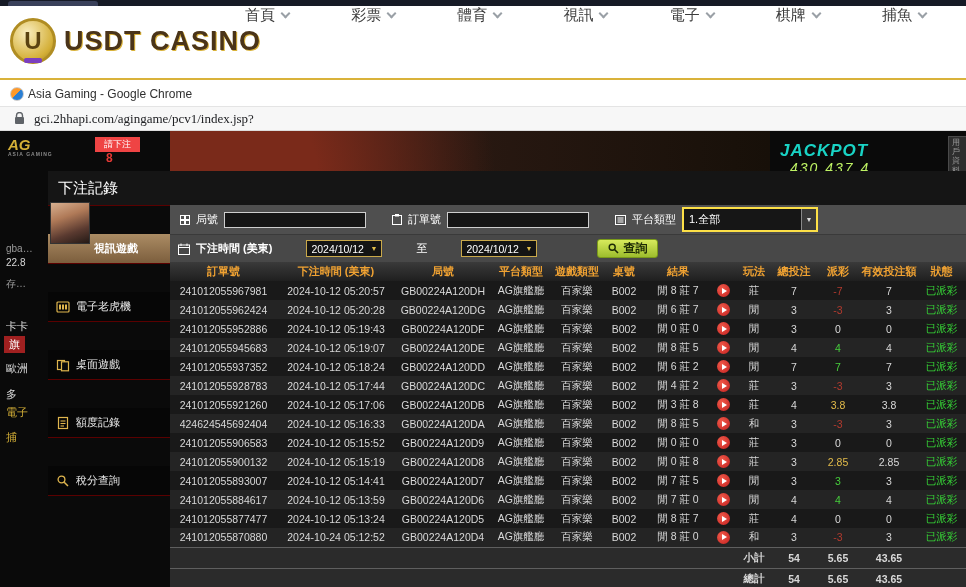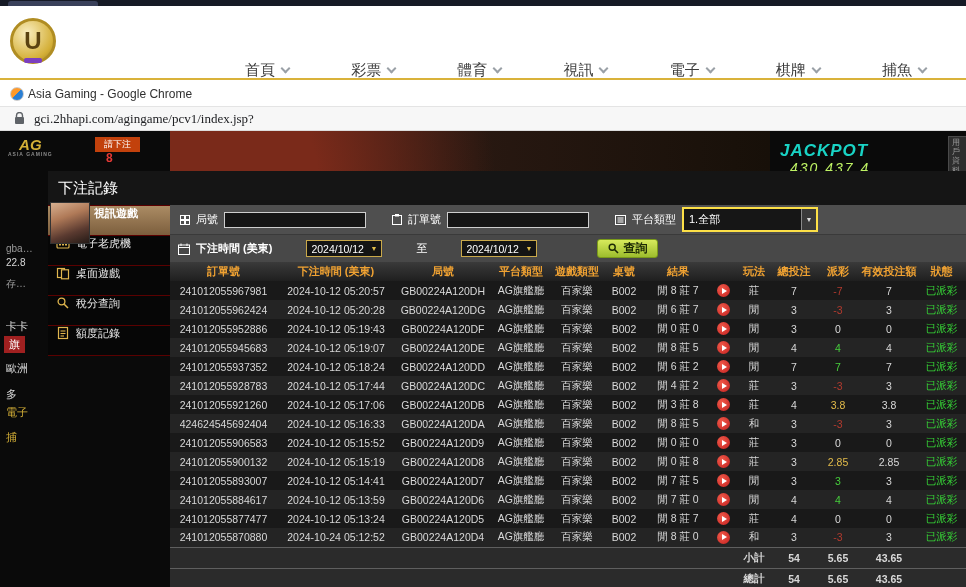--- a/index.html
+++ b/index.html
@@ -12,36 +12,36 @@
 
   
   .site-header { position:absolute; top:6px; left:0; right:0; height:74px; background:#fff; border-bottom:2px solid #d9b23a; }
   .logo { position:absolute; left:10px; top:12px; display:flex; align-items:center; gap:8px; }
   .logo-emblem { width:46px; height:46px; border-radius:50%; border:3px solid #b08d23;
     background:radial-gradient(circle at 35% 30%, #f9edbe, #d4af37 70%, #9a7a1e); color:#5a4210;
     font-size:24px; font-weight:bold; display:grid; place-items:center; position:relative; }
   .logo-emblem::after { content:""; position:absolute; bottom:-2px; left:50%; transform:translateX(-50%);
     width:18px; height:5px; background:#7b3fbf; border-radius:2px; }
   .logo-text { font-size:27px; font-weight:800; color:#4a3419; letter-spacing:1px; text-shadow:1px 1px 0 #d9b23a; }
-  .main-nav { position:absolute; left:245px; right:40px; top:0; height:74px; display:flex; justify-content:space-between; align-items:flex-end; }
+  .main-nav { position:absolute; left:245px; right:40px; top:0; height:74px; display:flex; justify-content:space-between; align-items:flex-start; }
   .nav-item { display:flex; align-items:center; gap:7px; font-size:15px; color:#3c3c3c; cursor:pointer; }
   .chev { width:7px; height:7px; border-right:2px solid #9aa0a6; border-bottom:2px solid #9aa0a6; transform:rotate(45deg); margin-top:-4px; }
 
   
   .popup-titlebar { position:absolute; top:82px; left:0; right:0; height:25px; background:#fff; border-bottom:1px solid #e4e4e4; display:flex; align-items:center; gap:4px; padding-left:10px; }
   .favicon { width:14px; height:14px; border-radius:50%; background:linear-gradient(135deg,#ff9a2a 0 48%, #2a7fd4 48% 100%); border:1px solid #ccc; }
   .popup-title { font-size:12px; color:#303030; }
   .popup-urlbar { position:absolute; top:107px; left:0; right:0; height:24px; background:#f7f7f7; border-bottom:1px solid #dcdcdc; display:flex; align-items:center; gap:9px; padding-left:14px; }
   .url-text { font-size:13px; color:#202124;font-family:Liberation Serif, serif; }
 
   
   .content { position:absolute; top:131px; left:0; right:0; bottom:0; background:#0a0a0a; overflow:hidden; }
-  .ag-logo { position:absolute; left:8px; top:6px; color:#d4af37; font-style:italic; font-weight:bold; font-size:15px; line-height:1;text-align:center; }
+  .ag-logo { position:absolute; left:8px; top:6px; color:#d4af37; font-style:italic; font-weight:bold; font-size:15px; line-height:1; }
   .ag-sub { display:block; font-size:5px; color:#8a8a8a; font-style:normal; letter-spacing:1px; }
-  .bet-banner { position:absolute; left:95px; top:6px; background:#c2410c; color:#fff; font-size:9px; padding:1px 9px; }
+  .bet-banner { position:absolute; left:95px; top:6px; background:#ef4444; color:#fff; font-size:9px; padding:1px 9px; }
   .bet-number { position:absolute; left:106px; top:20px; color:#e53935; font-weight:bold; font-size:12px; }
   .table-image { position:absolute; left:170px; top:0; width:600px; height:40px;
     background:radial-gradient(circle at 8% 120%, #7a2a1a 0 18%, transparent 50%), linear-gradient(90deg,#44231a, #2a1912 45%, #171009); }
   .jackpot { position:absolute; left:780px; top:10px; color:#19d3c5; font-weight:bold; font-style:italic; font-size:17px; letter-spacing:1px; }
   .jackpot-digits { position:absolute; left:790px; top:29px; color:#bef264; font-weight:normal; font-style:italic; font-size:14px; letter-spacing:2px; }
   .right-tabs { position:absolute; right:0; top:5px; display:flex; flex-direction:column; gap:2px; z-index:3; }
   .right-tab { width:18px; background:#2e2e2e; border:1px solid #4a4a4a; border-right:none; color:#9a9a9a; font-size:8px; line-height:1.15; padding:1px 3px; cursor:pointer; }
 
   .left-strip { position:absolute; left:0; top:40px; width:48px; bottom:0; }
   .frag { position:absolute; left:6px; color:#9a9a9a; font-size:10px; white-space:nowrap;margin-top:8px; }
@@ -55,21 +55,21 @@
   .frag-hall6 { top:251px; color:#d4af37; font-size:11px; }
 
   
   .panel { position:absolute; left:48px; top:40px; right:0; bottom:0; background:#151515; z-index:5; }
   .panel-title { height:34px; line-height:34px; padding-left:10px; color:#fff; font-size:15px; }
   .panel-body { position:absolute; top:34px; left:0; right:0; bottom:0; display:flex; }
 
   .sidebar { width:122px; background:#0a0a0a; border-top:1px solid #5a0000; position:relative; flex:none; }
   .avatar-photo { position:absolute; left:2px; top:-4px; width:40px; height:42px; z-index:6; border:1px solid #333;
     background:linear-gradient(160deg,#d8b090 0%, #b07a58 35%, #5a3a30 70%, #241a16 100%); }
-  .side-item { height:30px; display:flex; gap:6px; padding-left:8px; border-bottom:1px solid #5a0000; color:#e8e8e8; font-size:11px; cursor:pointer; background:#060606; }
+  .side-item { height:30px; display:flex; align-items:center; gap:6px; padding-left:8px; border-bottom:1px solid #5a0000; color:#e8e8e8; font-size:11px; cursor:pointer; background:#060606;margin-top:28px; }
   .side-item.selected { background:linear-gradient(180deg,#ab8c64,#7c5e3d); font-weight:bold; padding-left:46px; color:#fff; }
   .side-icon { flex:none; display:inline-flex; }
 
   .main { flex:1; display:flex; flex-direction:column; min-width:0; }
   .filters { height:57px; background:#4f4f4f; flex:none; }
   .filter-row { display:flex; align-items:center; }
   .filter-row1 { height:30px; gap:6px; padding-left:10px; border-bottom:1px solid #3a3a3a; }
   .filter-row2 { height:27px; gap:6px; padding-left:8px; background:#484848; }
   .f-label { color:#fff; font-size:11px; }
   .f-label.bold { font-weight:bold; }
@@ -100,20 +100,21 @@
 
 <div class="screen">
 
   <div class="browser-strip">
     <div class="browser-tab"></div>
   </div>
 
   <header class="site-header">
     <div class="logo">
       <div class="logo-emblem">U</div>
+      <span class="logo-text">USDT CASINO</span>
     </div>
     <nav class="main-nav">
       <div class="nav-item">
           <span>首頁</span>
           <span class="chev"></span>
         </div>
       <div class="nav-item">
           <span>彩票</span>
           <span class="chev"></span>
         </div>
@@ -203,36 +204,36 @@
                 <svg width="14" height="14" viewBox="0 0 14 14">
                   <rect x="1.5" y="2.5" width="7" height="9" fill="none" stroke="#e0b64e" stroke-width="1.2"></rect>
                   <rect x="5.5" y="3.8" width="7" height="9" fill="#0a0a0a" stroke="#e0b64e" stroke-width="1.2"></rect>
                 </svg>
               </span>
             <span>桌面遊戲</span>
           </div>
           <div class="side-item">
             <span class="side-icon">
                 <svg width="14" height="14" viewBox="0 0 14 14">
-                  <circle cx="5.5" cy="5.5" r="3.4" fill="none" stroke="#e0b64e" stroke-width="1.3"></circle>
-                  <line x1="8.2" y1="8.2" x2="12" y2="12" stroke="#e0b64e" stroke-width="1.5"></line>
+                  <rect x="2.5" y="1.5" width="9" height="11" fill="none" stroke="#e0b64e" stroke-width="1.2"></rect>
+                  <line x1="4.5" y1="5" x2="9.5" y2="5" stroke="#e0b64e" stroke-width="1.1"></line>
+                  <line x1="4.5" y1="7.5" x2="9.5" y2="7.5" stroke="#e0b64e" stroke-width="1.1"></line>
+                  <line x1="4.5" y1="10" x2="8" y2="10" stroke="#e0b64e" stroke-width="1.1"></line>
                 </svg>
               </span>
-            <span>稅分查詢</span>
+            <span>額度記錄</span>
           </div>
           <div class="side-item">
             <span class="side-icon">
                 <svg width="14" height="14" viewBox="0 0 14 14">
-                  <rect x="2.5" y="1.5" width="9" height="11" fill="none" stroke="#e0b64e" stroke-width="1.2"></rect>
-                  <line x1="4.5" y1="5" x2="9.5" y2="5" stroke="#e0b64e" stroke-width="1.1"></line>
-                  <line x1="4.5" y1="7.5" x2="9.5" y2="7.5" stroke="#e0b64e" stroke-width="1.1"></line>
-                  <line x1="4.5" y1="10" x2="8" y2="10" stroke="#e0b64e" stroke-width="1.1"></line>
+                  <circle cx="5.5" cy="5.5" r="3.4" fill="none" stroke="#e0b64e" stroke-width="1.3"></circle>
+                  <line x1="8.2" y1="8.2" x2="12" y2="12" stroke="#e0b64e" stroke-width="1.5"></line>
                 </svg>
               </span>
-            <span>額度記錄</span>
+            <span>稅分查詢</span>
           </div>
         </aside>
 
         <div class="main">
           <div class="filters">
             <div class="filter-row filter-row1">
               <svg width="10" height="10" viewBox="0 0 10 10">
                   <rect x="0.5" y="0.5" width="4" height="4" fill="none" stroke="#fff"></rect>
                   <rect x="5.5" y="0.5" width="4" height="4" fill="none" stroke="#fff"></rect>
                   <rect x="0.5" y="5.5" width="4" height="4" fill="none" stroke="#fff"></rect>

